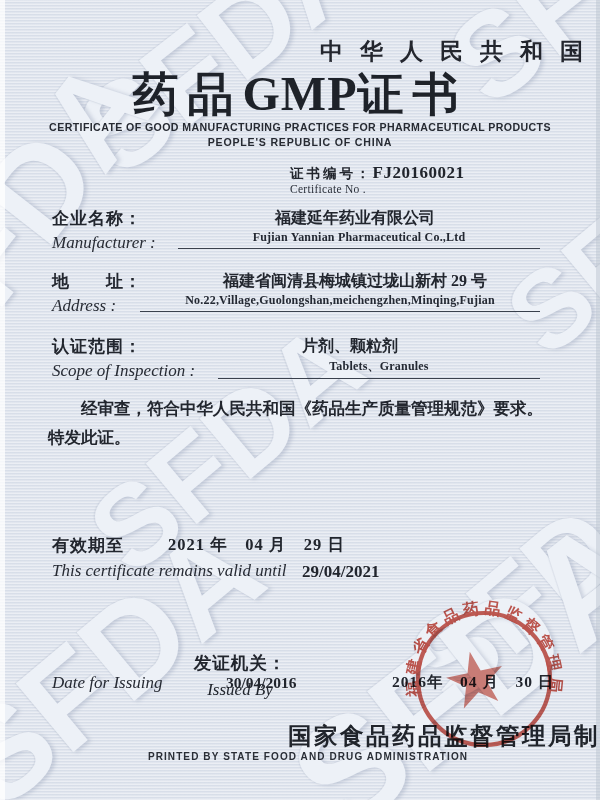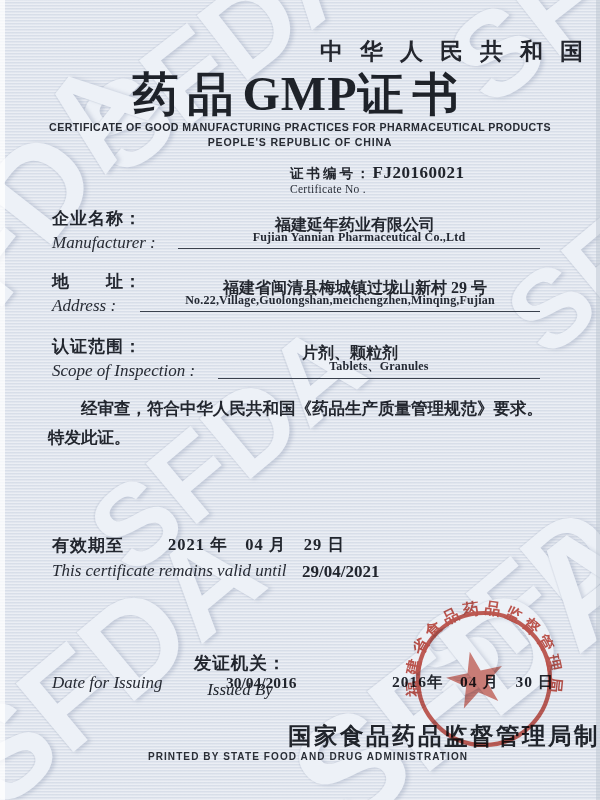--- a/index.html
+++ b/index.html
@@ -32,21 +32,21 @@
   .subtitle1{left:0;top:121px;width:100%;text-align:center;font-size:10.6px;font-weight:700;letter-spacing:0.4px;font-family:"Liberation Sans","DejaVu Sans",sans-serif;color:#262a32;}
   .subtitle2{left:0;top:136px;width:100%;text-align:center;font-size:10.6px;font-weight:700;letter-spacing:0.8px;font-family:"Liberation Sans","DejaVu Sans",sans-serif;color:#262a32;}
 
   .certno{left:290px;top:163px;}
   .certno .zh-label{font-size:13.5px;font-weight:700;letter-spacing:3px;}
   .certno .value{font-size:17px;font-weight:700;letter-spacing:0.5px;}
   .certno .en-label{font-size:11.5px;color:#2b303a;margin-top:0px;letter-spacing:0.3px;}
 
   .label-zh{font-size:17px;font-weight:700;letter-spacing:1px;color:#22262e;}
   .label-en{font-size:17px;font-style:italic;color:#272b34;}
-  .value-zh{font-size:16px;font-weight:700;color:#22262e;margin-top:7px;}
+  .value-zh{font-size:16px;font-weight:700;color:#22262e;}
   .value-en-line{border-bottom:1.4px solid #3a414d;text-align:center;font-size:12px;font-weight:700;letter-spacing:0.2px;padding-bottom:3px;color:#242933;}
 
   .stmt-zh{left:48px;top:394px;width:504px;font-size:16.5px;font-weight:700;line-height:29px;text-indent:33px;color:#22262e;}
   .stmt-en{left:50px;top:451px;width:505px;font-size:17px;font-style:italic;line-height:26.5px;color:#272c36;}
 
   .valid-zh-label{left:52px;top:534px;}
   .valid-zh-value{left:168px;top:534px;font-size:16.5px;font-weight:700;letter-spacing:1px;}
   .valid-en-label{left:52px;top:561px;}
   .valid-en-value{left:302px;top:562px;font-size:17px;font-weight:700;}
 

